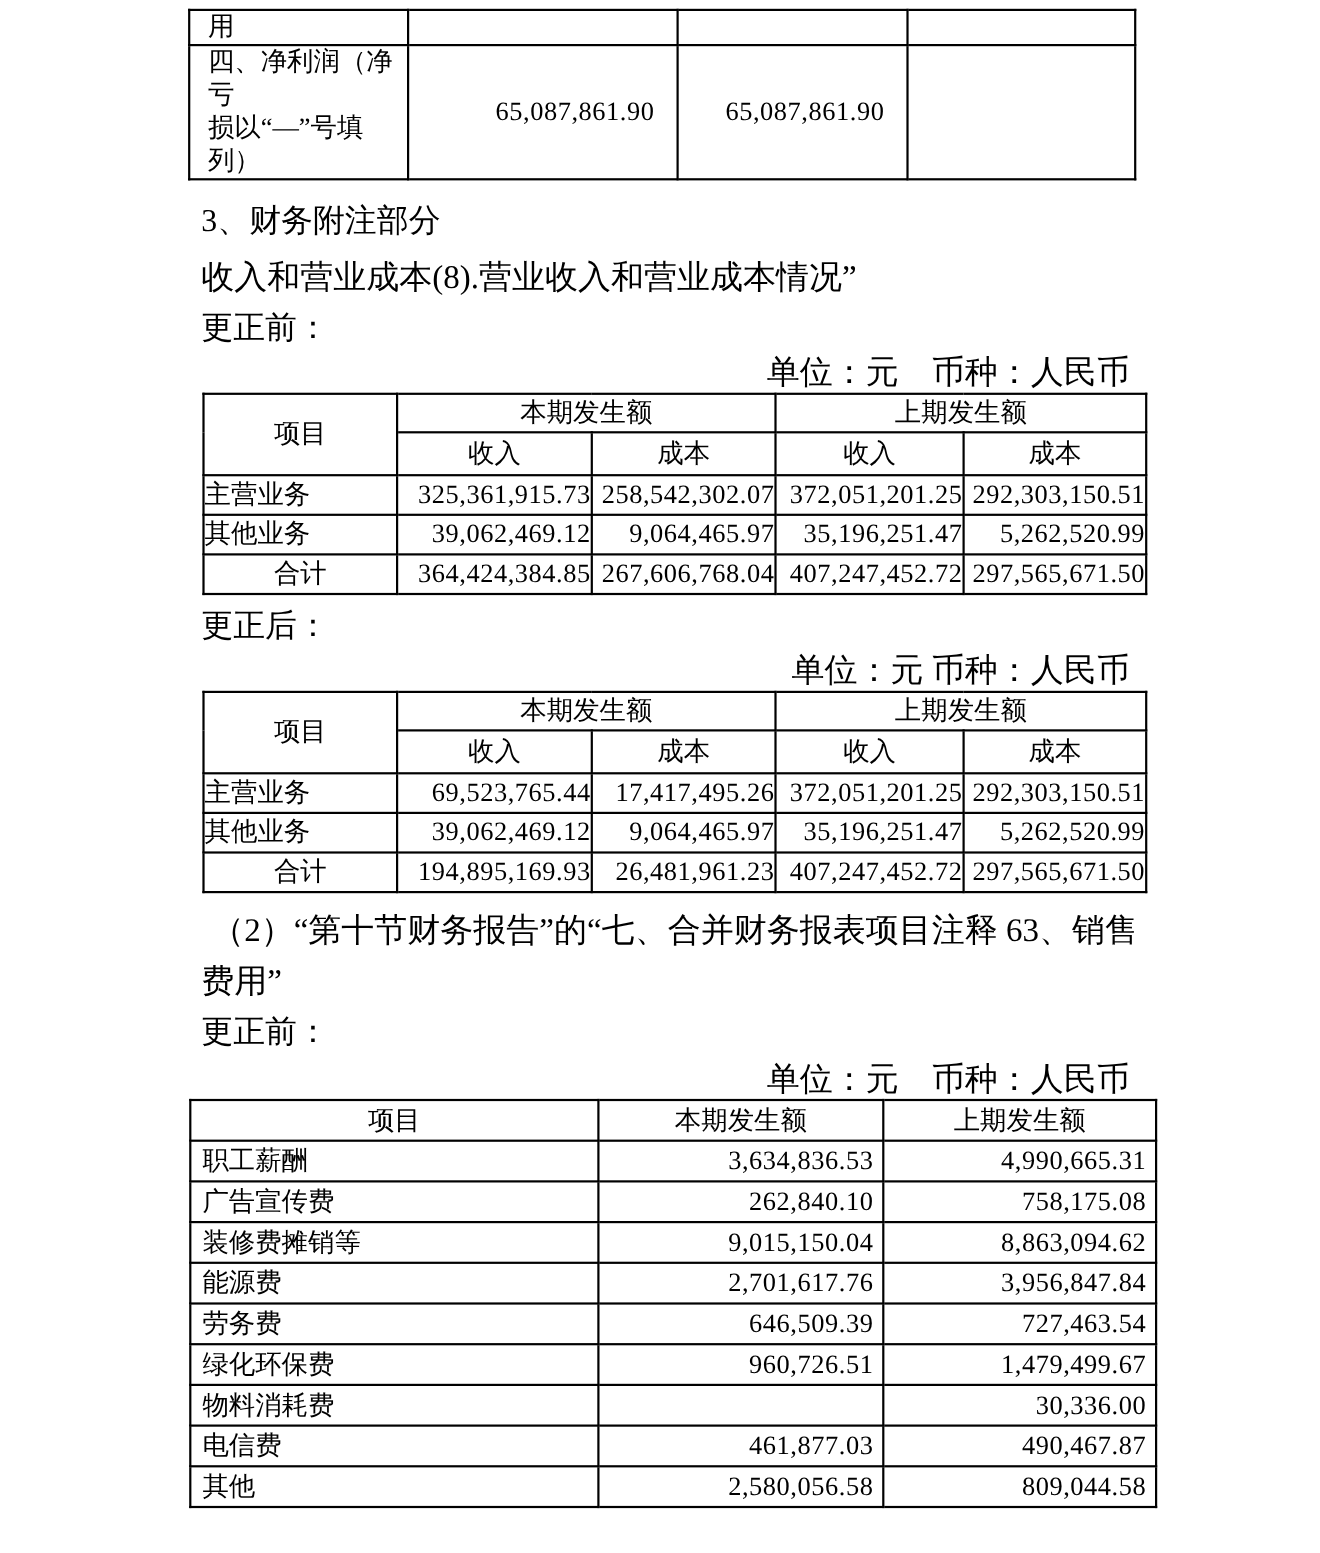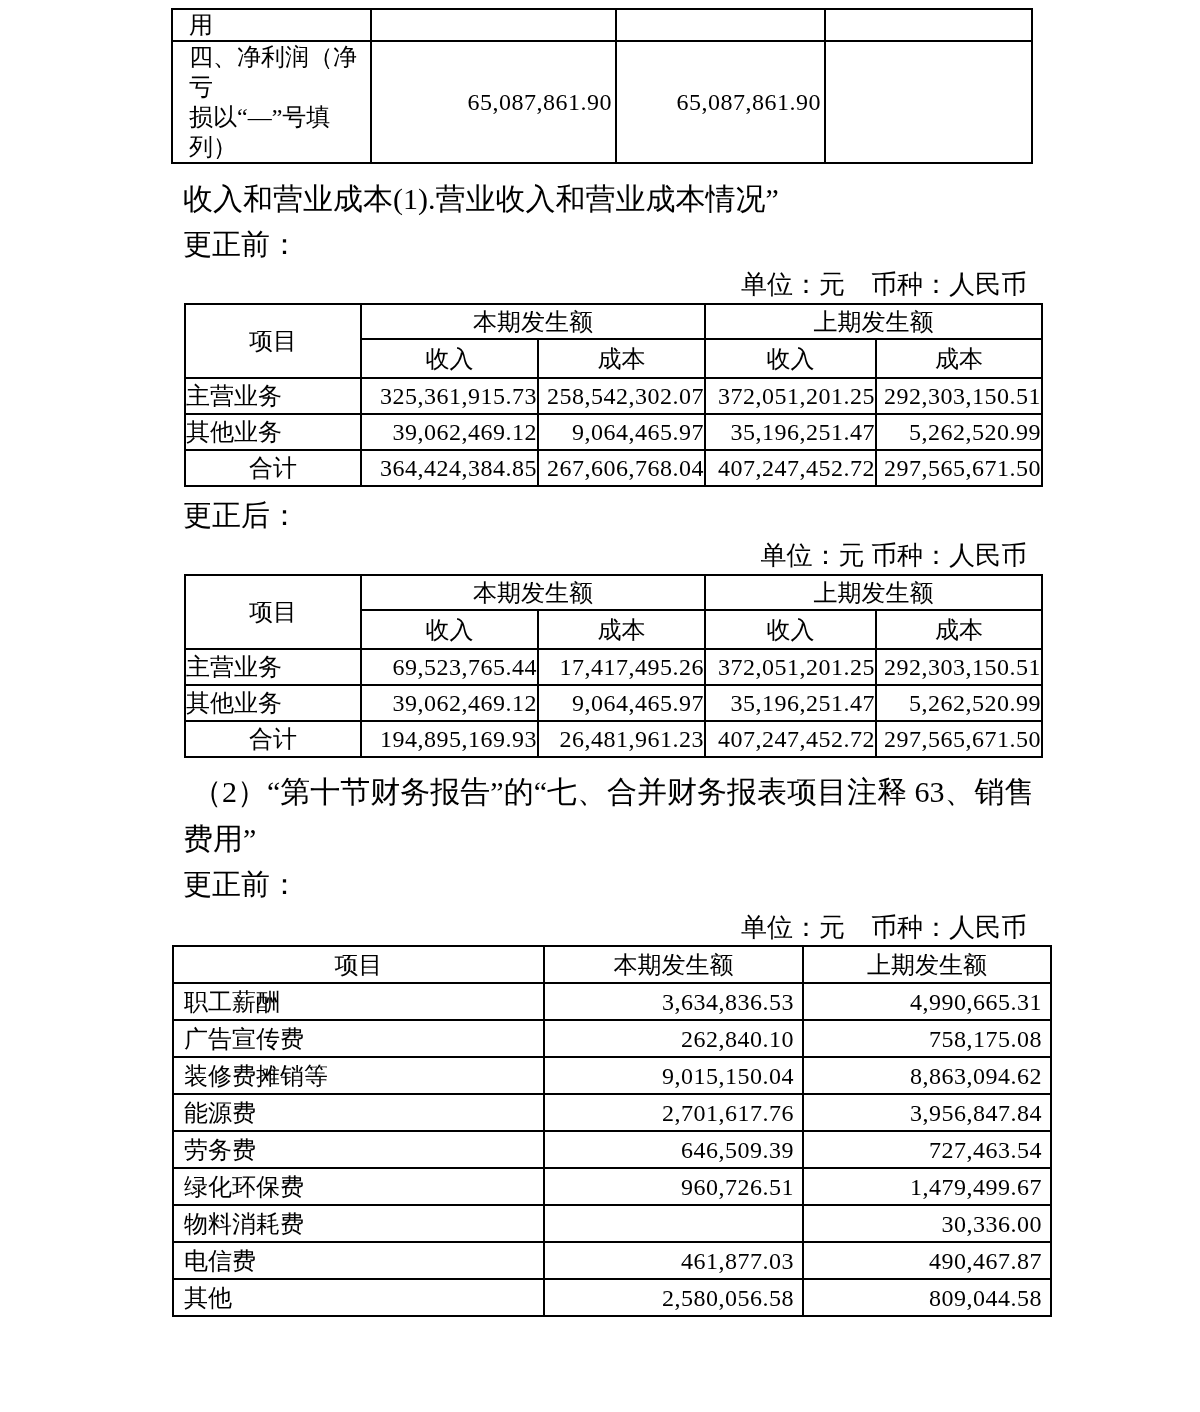--- a/index.html
+++ b/index.html
@@ -22,28 +22,28 @@
   }
   .lbl{text-align:left;padding-left:8px;}
   .num{text-align:right;padding-right:13px;letter-spacing:0.5px;}
   .ctr{text-align:center;}
 
   
   .top-table{margin:8px 0 0 171px;width:860px;}
   .top-table .r1 td{height:28px;}
   .top-table .r2 td{height:60px;margin-top:12px;}
   .top-table .lbl{padding-left:16px;}
-  .top-table .num{padding-right:3px;}
+  .top-table .num{padding-right:20px;}
 
   
   .h3{font-size:29px;line-height:34px;margin:20px 0 0 183px;font-weight:normal;}
   .para-line{font-size:30px;line-height:34px;margin:18px 0 0 183px;white-space:pre;}
   .para-line.first{margin-top:17px;padding-left:9px;}
   .corr-label{font-size:29px;line-height:34px;margin:11px 0 0 183px;white-space:pre;}
-  .unit{font-size:26px;line-height:30px;margin:9px 173px 0 0;text-align:right;white-space:pre;}
+  .unit{font-size:30px;line-height:30px;margin:9px 173px 0 0;text-align:right;white-space:pre;}
 
   
   .rev-table{margin:3px 0 0 184px;width:857px;}
   .rev-table .hrow1 td{height:33px;}
   .rev-table .hrow2 td{height:37px;}
   .rev-table .drow td{height:34px;}
 
   
   .exp-table{margin:2px 0 0 172px;width:878px;}
   .exp-table td{height:35px;}
@@ -80,22 +80,23 @@
         <div>四、净利润（净亏</div>
         <div>损以“—”号填列）</div>
       </td>
       <td class="num">65,087,861.90</td>
       <td class="num">65,087,861.90</td>
       <td class="num"></td>
     </tr>
   </tbody>
     </table>
 
-
-  <div class="para-line">收入和营业成本(1).营业收入和营业成本情况”</div>
+  <div class="h3">3、财务附注部分</div>
+
+  <div class="para-line">收入和营业成本(8).营业收入和营业成本情况”</div>
 
   <div class="corr-label">更正前：</div>
   <div class="unit">单位：元　币种：人民币</div>
 
   <table class="tbl rev-table">
     <colgroup>
         <col style="width:176px">
         <col style="width:177px">
         <col style="width:167px">
         <col style="width:171px">

